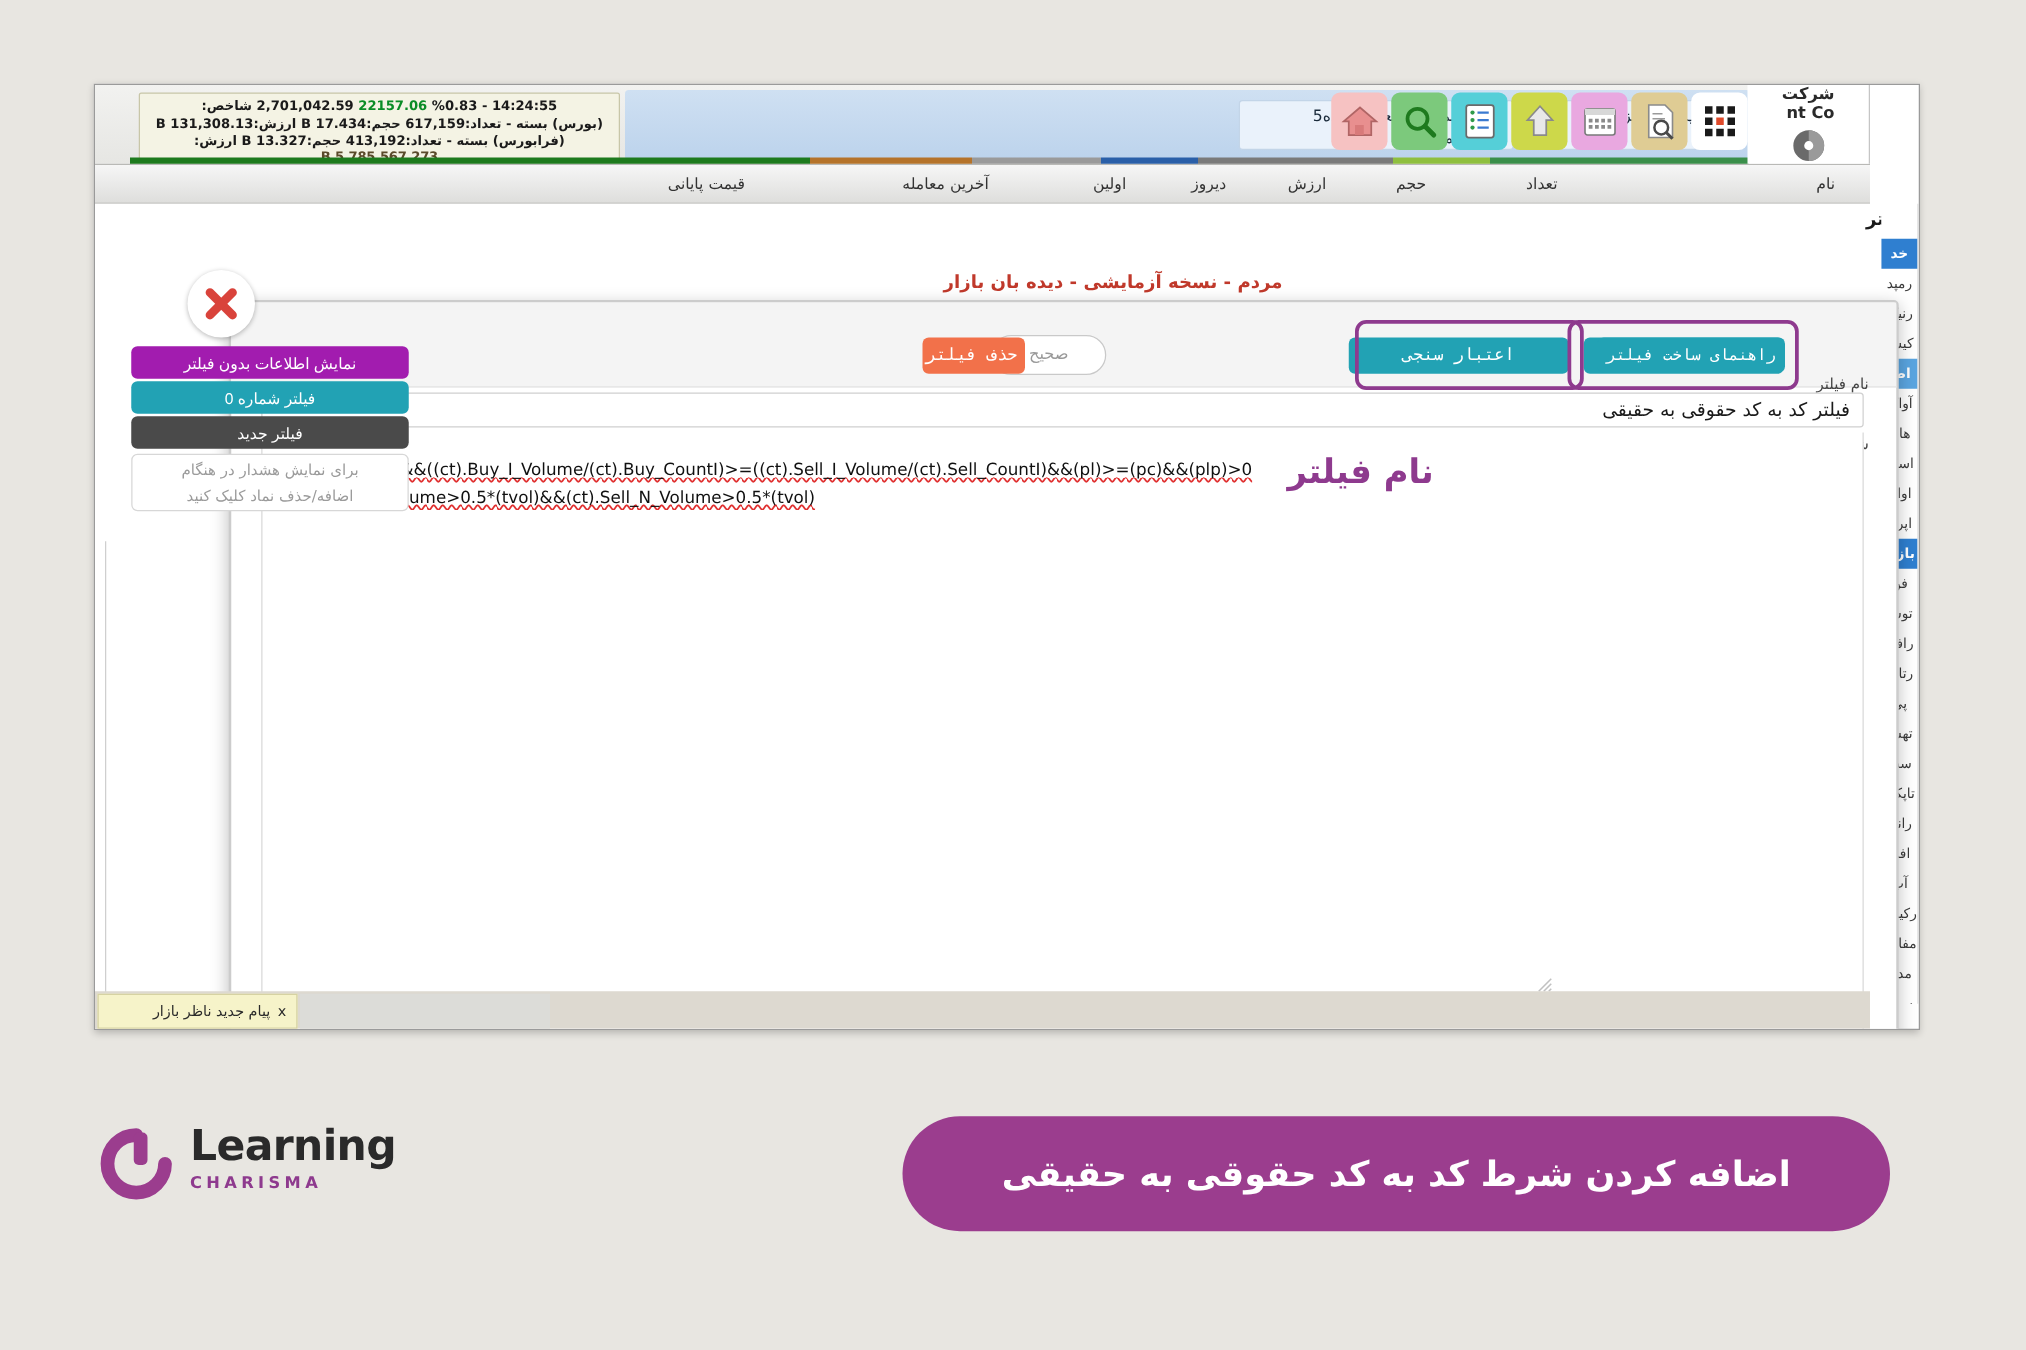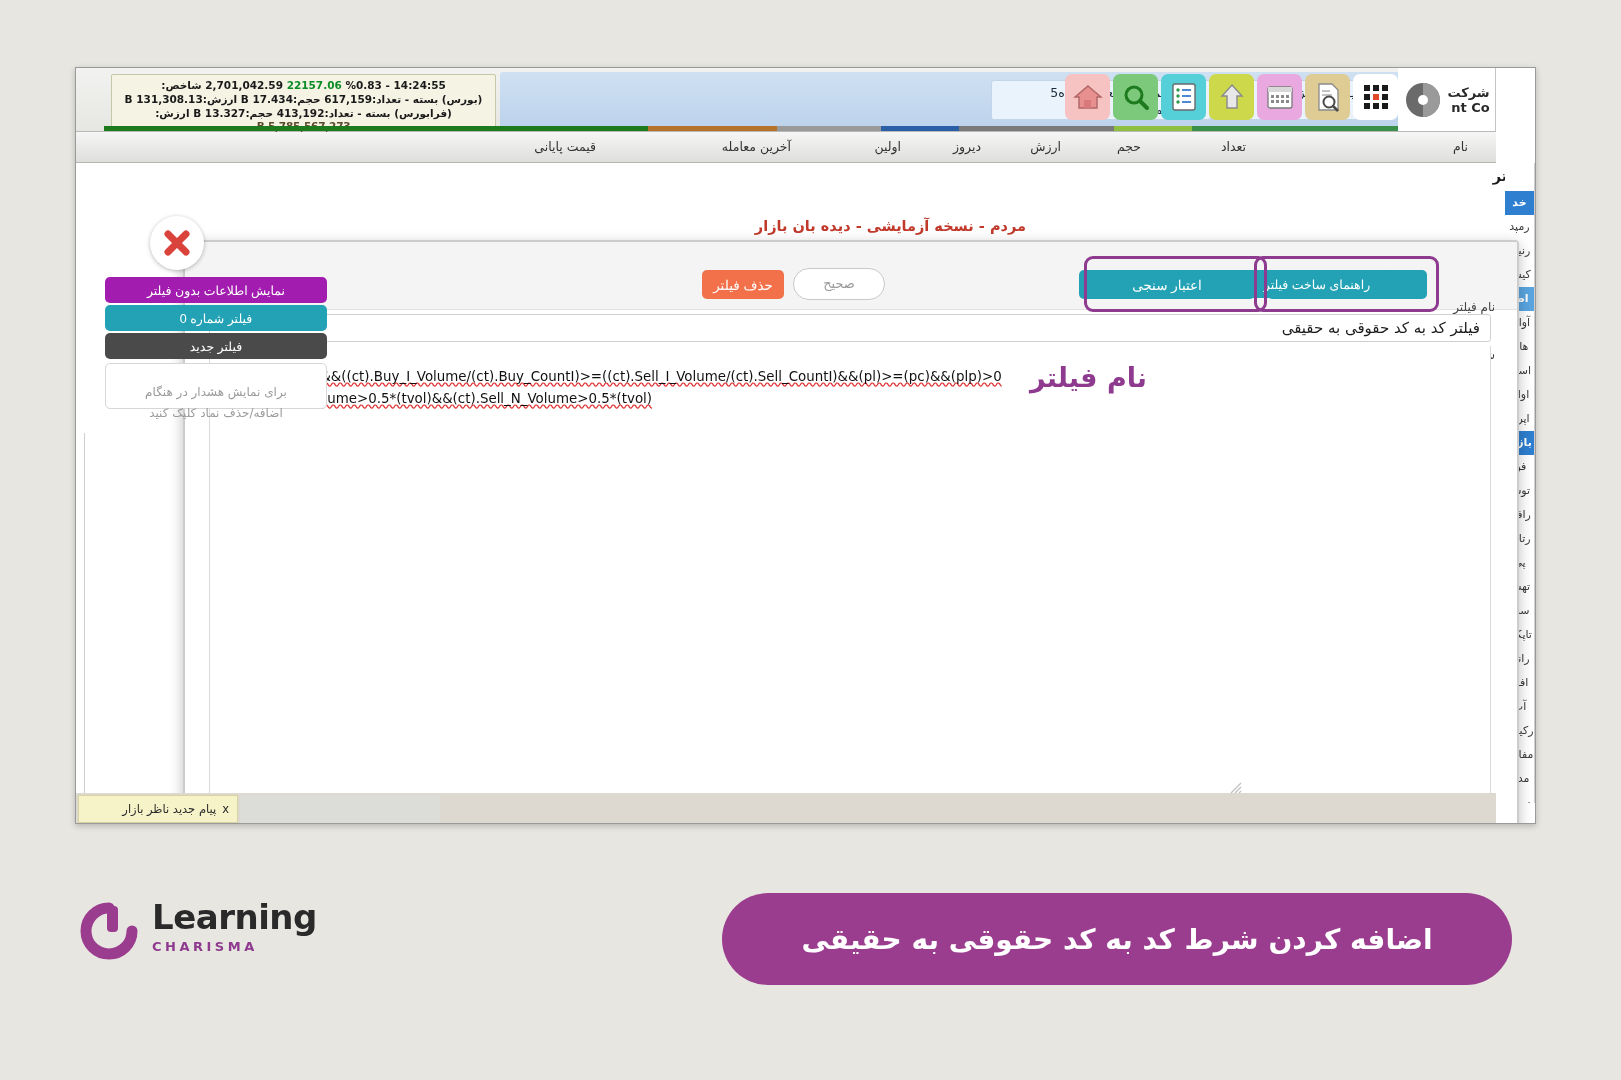--- a/index.html
+++ b/index.html
@@ -114,20 +114,21 @@
   .tb-icon svg { display:block; }
 
   .brand-box {
     position: absolute;
     right: 0; top: 0;
     width: 98px; height: 63px;
     background: #fff;
     border-right: 1px solid #c5c5c5;
     display: flex; align-items: center; justify-content: center;
     gap: 4px;
+    flex-direction: column;
   }
   .brand-text {
     font-size: 13px; color: #2a2a2a; text-align: right;
     line-height: 15px; direction: rtl; font-weight: 600;
   }
 
   
   .col-header {
     position: absolute;
     left: 0; top: 64px;
@@ -262,27 +263,28 @@
     width: 54px; height: 54px;
     background: #ffffff;
     border-radius: 50%;
     box-shadow: 0 1px 4px rgba(0,0,0,.28);
     display: flex; align-items: center; justify-content: center;
     cursor: pointer;
   }
 
   .btn {
     border: none; cursor: pointer;
-    font-family: Liberation Sans, sans-serif;
+    font-family: Liberation Mono, monospace;
     color: #fff;
     border-radius: 5px;
     font-size: 13.5px;
     text-align: center;
     white-space: nowrap;
     direction: rtl;
+    margin-left: 36px;
   }
   .btn-save   { position:absolute; right:  90px; top: 28px; width: 160px; height: 29px; background:#22a2b4; }
   .btn-valid  { position:absolute; right: 262px; top: 28px; width: 176px; height: 29px; background:#22a2b4; }
   .btn-delete { position:absolute; left:  517px; top: 28px; width:  82px; height: 29px; background:#f2714a; }
   .pill-correct {
     position:absolute; left: 608px; top: 26px;
     width: 92px; height: 32px;
     background:#fff; border:1px solid #c9c9c9; border-radius: 16px;
     font-size:13px; color:#999; text-align:center; line-height:30px;
     direction: rtl;
@@ -389,21 +391,21 @@
     position: absolute;
     top: 121px;
     width: 222px; height: 46px;
     border: 1px solid #d7d7d7;
     border-radius: 5px;
     background: #fff;
     color: #9b9b9b;
     font-size: 12px;
     line-height: 21px;
     text-align: center;
-    padding-top: 18px;
+    padding-top: 2px;
     direction: rtl;
   }
 
   
   .footer-logo {
     position: absolute;
     left: 78px; top: 900px;
     display: flex; align-items: flex-start; gap: 12px;
     direction: ltr;
   }

